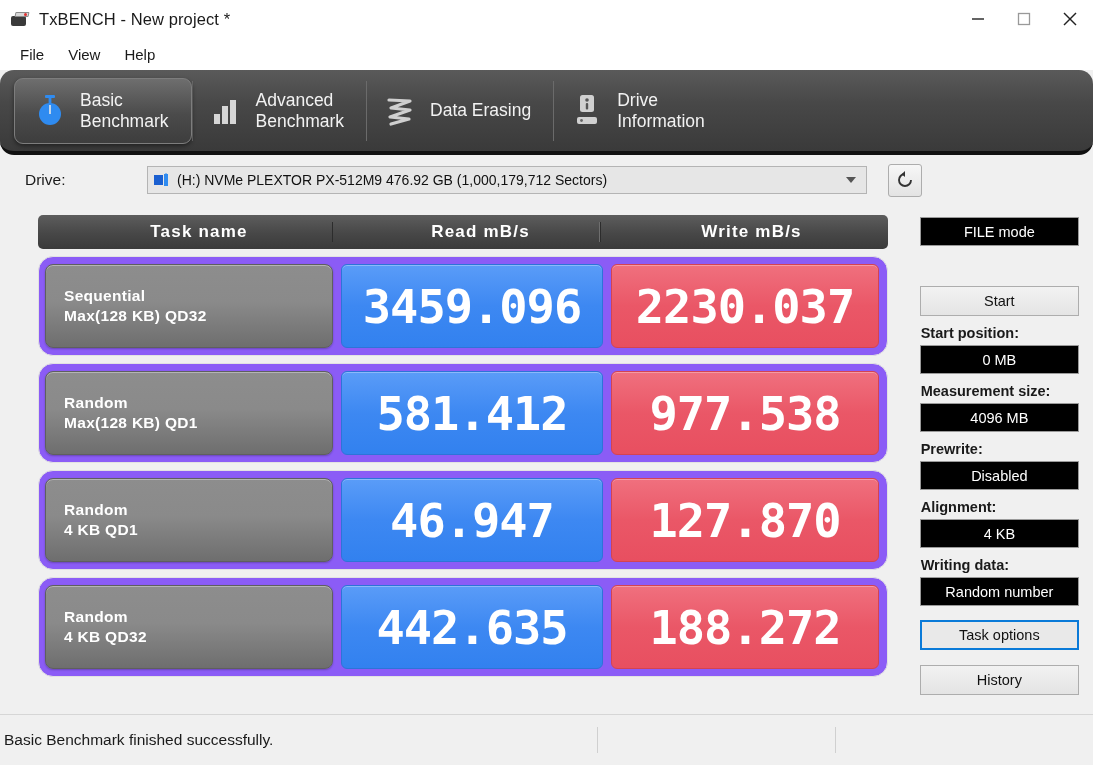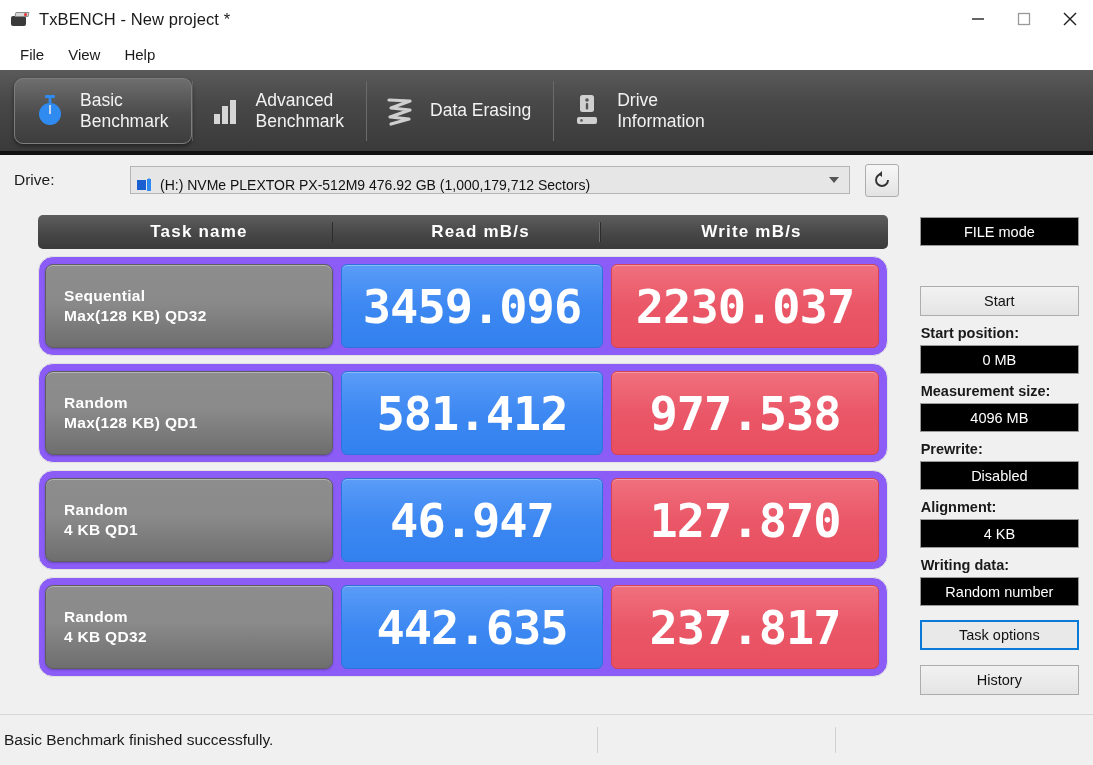--- a/index.html
+++ b/index.html
@@ -53,20 +53,21 @@
   }
 
   
   .tabstrip {
     height: 85px;
     background: linear-gradient(180deg,#5a5a5a 0%, #484848 40%, #3a3a3a 100%);
     display: flex; align-items: center;
     padding-left: 14px;
     border-bottom: 4px solid #111;
     position: relative;
+    border-radius: 14px;
   }
   .tab {
     display: flex; align-items: center; gap: 13px;
     height: 66px; padding: 0 22px 0 16px;
     position: relative;
   }
   .tab.active {
     background: linear-gradient(180deg,#6e6e6e 0%,#4b4b4b 55%,#3d3d3d 100%);
     border: 1px solid #7d7d7d;
     border-radius: 9px;
@@ -81,28 +82,29 @@
   .tab-label {
     color: #f2f2f2; font-size: 17.5px; line-height: 21px;
     white-space: pre-line;
   }
   .tab-label.single { line-height: 21px; }
   .tab-icon { width: 34px; height: 38px; flex: none; display: flex; align-items: center; justify-content: center; }
 
   
   .drive-row {
     height: 50px; display: flex; align-items: center;
-    padding: 0 0 0 14px; gap: 2px;
+    padding: 0 0 0 14px; gap: 8px;
     background: #f0f0f0;
+    margin-left: 11px;
   }
   .drive-label { width: 114px; font-size: 15.5px; color: #1a1a1a; }
   .drive-select {
     flex: 0 0 720px; height: 28px;
     background: #e6e6e6; border: 1px solid #b4b4b4;
-    display: flex; align-items: flex-end; padding: 0 6px;
+    display: flex; align-items: center; padding: 0 6px;
     font-size: 14px; color: #111;
     position: relative;
   }
   .drive-glyph { width: 17px; height: 15px; margin-right: 6px; position: relative; flex:none; }
   .drive-text { white-space: nowrap; }
   .drive-caret {
     position: absolute; right: 10px; top: 50%; transform: translateY(-50%);
     width: 0; height: 0;
     border-left: 5px solid transparent; border-right: 5px solid transparent;
     border-top: 6px solid #555;
@@ -369,21 +371,21 @@
       <div class="cell-val cell-read">46.947</div>
       <div class="cell-val cell-write">127.870</div>
     </div>
 
     <div class="row-card">
       <div class="cell-task">
         <div class="task-l1">Random</div>
         <div class="task-l2">4 KB QD32</div>
       </div>
       <div class="cell-val cell-read">442.635</div>
-      <div class="cell-val cell-write">237.817</div>
+      <div class="cell-val cell-write">188.272</div>
     </div>
   </div>
 
   <div class="sidebar">
     <div class="side-black" style="margin-top:12px;">FILE mode</div>
 
     <div class="side-btn" style="margin-top:40px;">Start</div>
 
     <div class="side-label">Start position:</div>
     <div class="side-black">0 MB</div>

